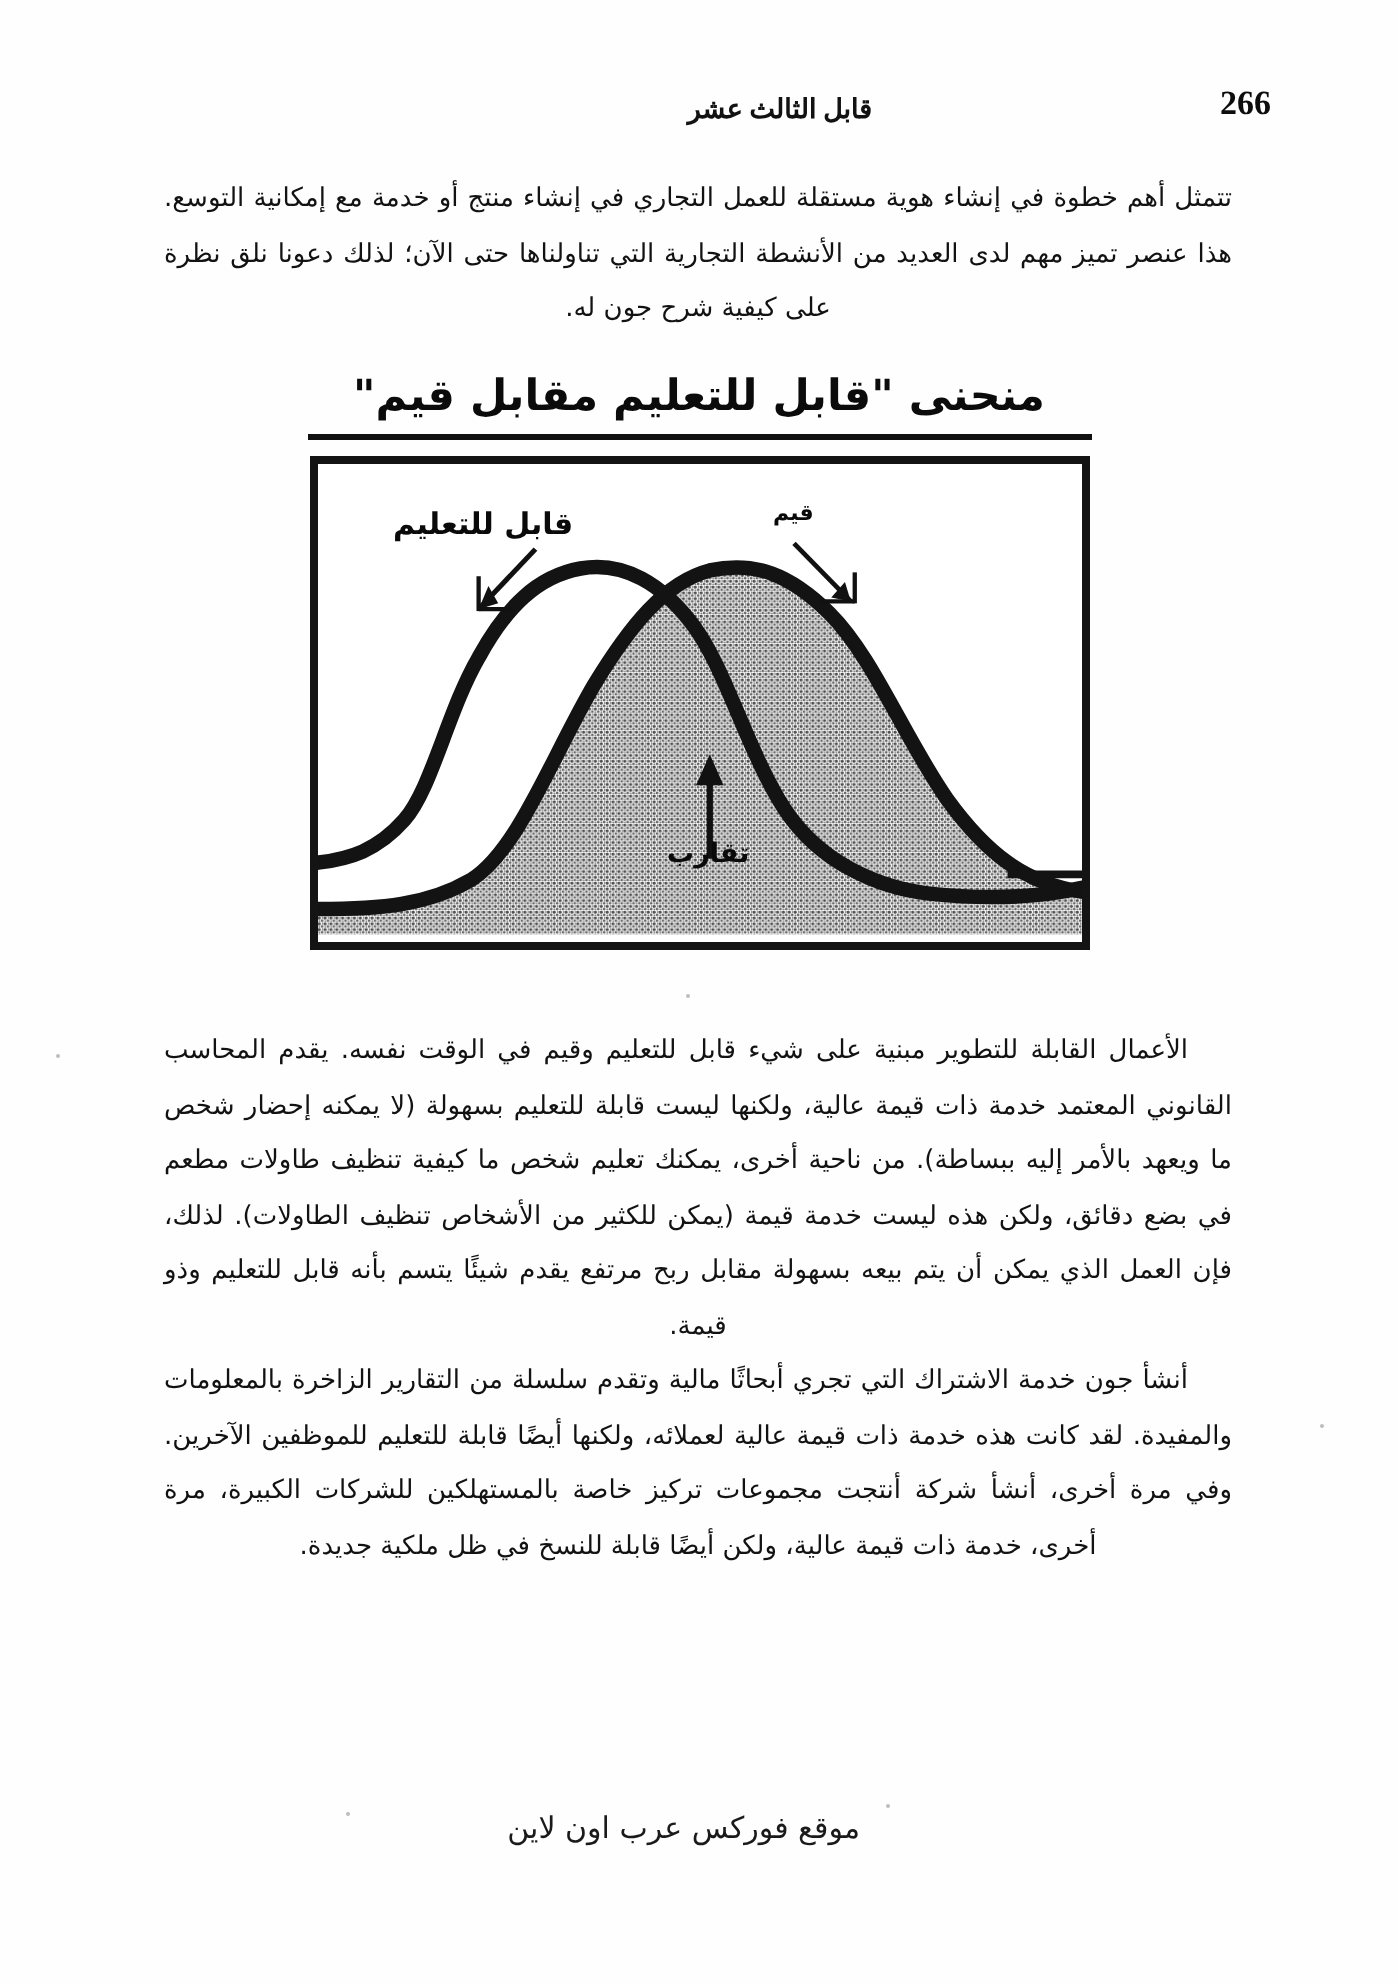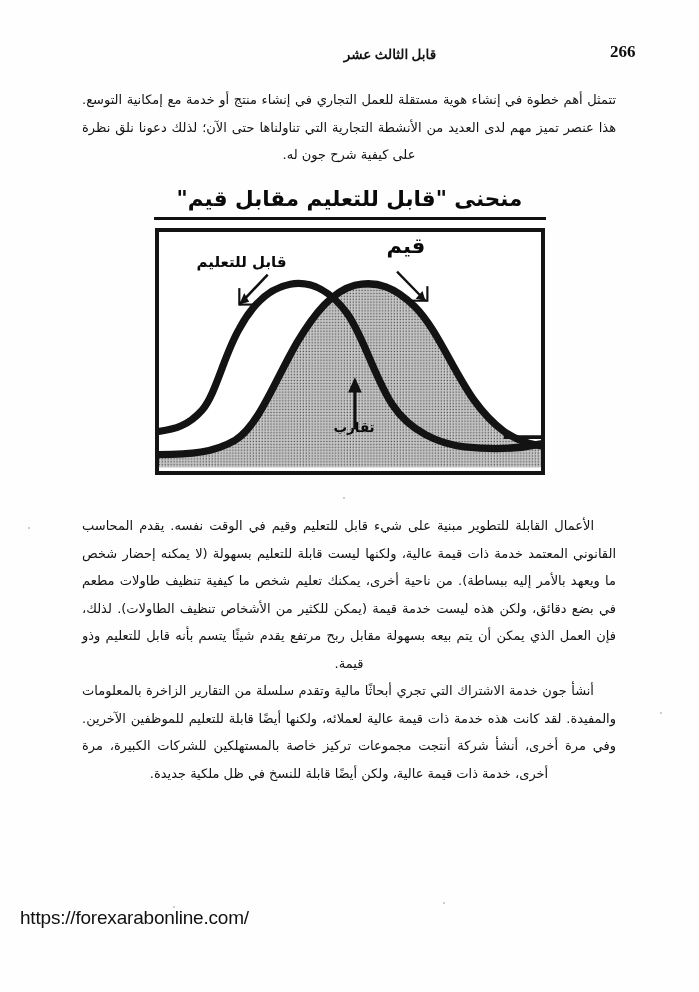--- a/index.html
+++ b/index.html
@@ -126,22 +126,22 @@
   .curve-label {
     position: absolute;
     direction: rtl;
     font-family: "DejaVu Sans", "Liberation Sans", sans-serif;
     font-weight: 700;
     color: #0a0a0a;
     white-space: nowrap;
   }
   .label-values {
     left: 228px;
-    top: 2px;
-    font-size: 21px;
+    top: 18px;
+    font-size: 11px;
   }
   .label-teachable {
     left: 38px;
     top: 21px;
     font-size: 15px;
   }
   .label-convergence {
     left: 175px;
     top: 187px;
     font-size: 13.5px;
@@ -262,21 +262,21 @@
       <div class="curve-label label-convergence">تقارب</div>
     </div>
   </div>
 
   <div class="body-block lower-text">
     <p>الأعمال القابلة للتطوير مبنية على شيء قابل للتعليم وقيم في الوقت نفسه. يقدم المحاسب القانوني المعتمد خدمة ذات قيمة عالية، ولكنها ليست قابلة للتعليم بسهولة (لا يمكنه إحضار شخص ما ويعهد بالأمر إليه ببساطة). من ناحية أخرى، يمكنك تعليم شخص ما كيفية تنظيف طاولات مطعم في بضع دقائق، ولكن هذه ليست خدمة قيمة (يمكن للكثير من الأشخاص تنظيف الطاولات). لذلك، فإن العمل الذي يمكن أن يتم بيعه بسهولة مقابل ربح مرتفع يقدم شيئًا يتسم بأنه قابل للتعليم وذو قيمة.</p>
     <p>أنشأ جون خدمة الاشتراك التي تجري أبحاثًا مالية وتقدم سلسلة من التقارير الزاخرة بالمعلومات والمفيدة. لقد كانت هذه خدمة ذات قيمة عالية لعملائه، ولكنها أيضًا قابلة للتعليم للموظفين الآخرين. وفي مرة أخرى، أنشأ شركة أنتجت مجموعات تركيز خاصة بالمستهلكين للشركات الكبيرة، مرة أخرى، خدمة ذات قيمة عالية، ولكن أيضًا قابلة للنسخ في ظل ملكية جديدة.</p>
   </div>
 
   <div class="footer">
-    <div class="footer-url">https://forexarabonline.com/</div>
+    <div class="footer-ar">موقع فوركس عرب اون لاين</div>
   </div>
 
   <div class="speck" style="left:28px; top:527px; width:2px; height:2px;"></div>
   <div class="speck" style="left:660px; top:712px; width:2px; height:2px;"></div>
   <div class="speck" style="left:343px; top:497px; width:2px; height:2px;"></div>
   <div class="speck" style="left:443px; top:902px; width:2px; height:2px;"></div>
   <div class="speck" style="left:173px; top:906px; width:2px; height:2px;"></div>
 </div>
 
 </body></html>

